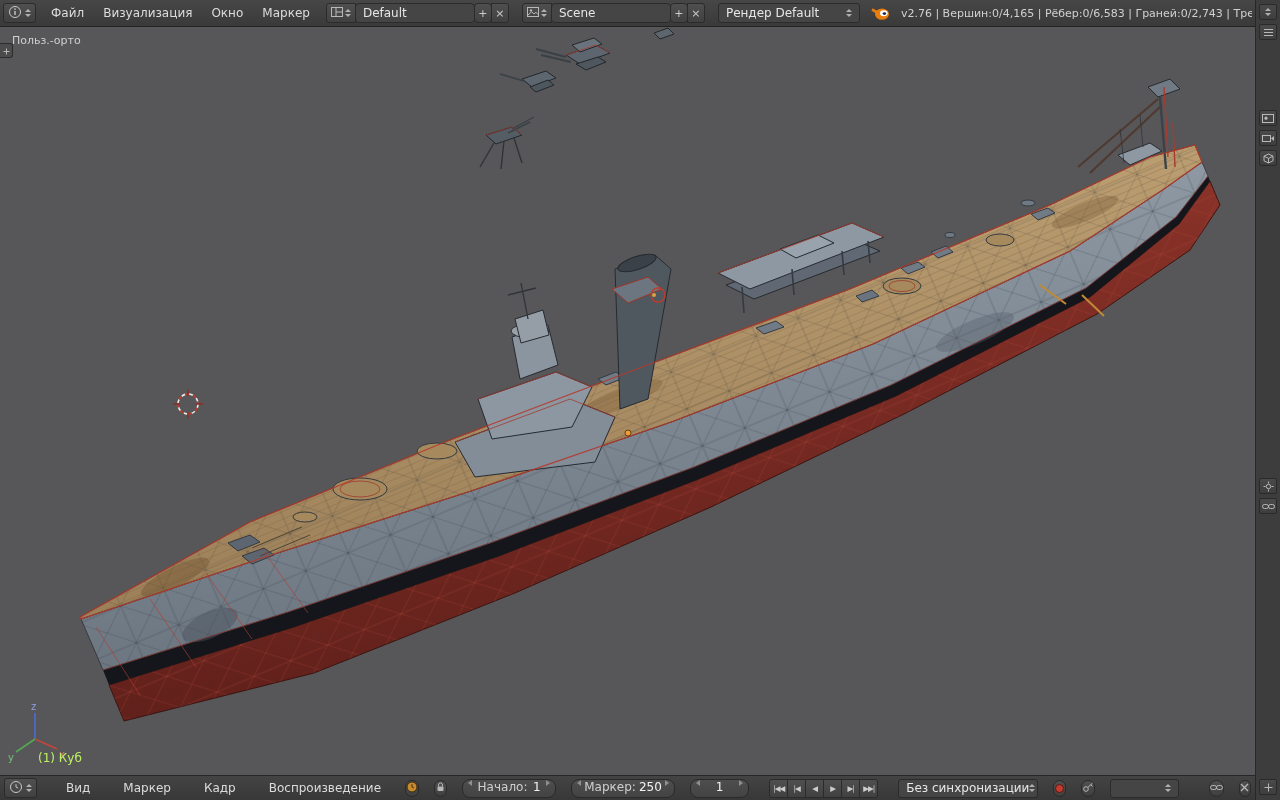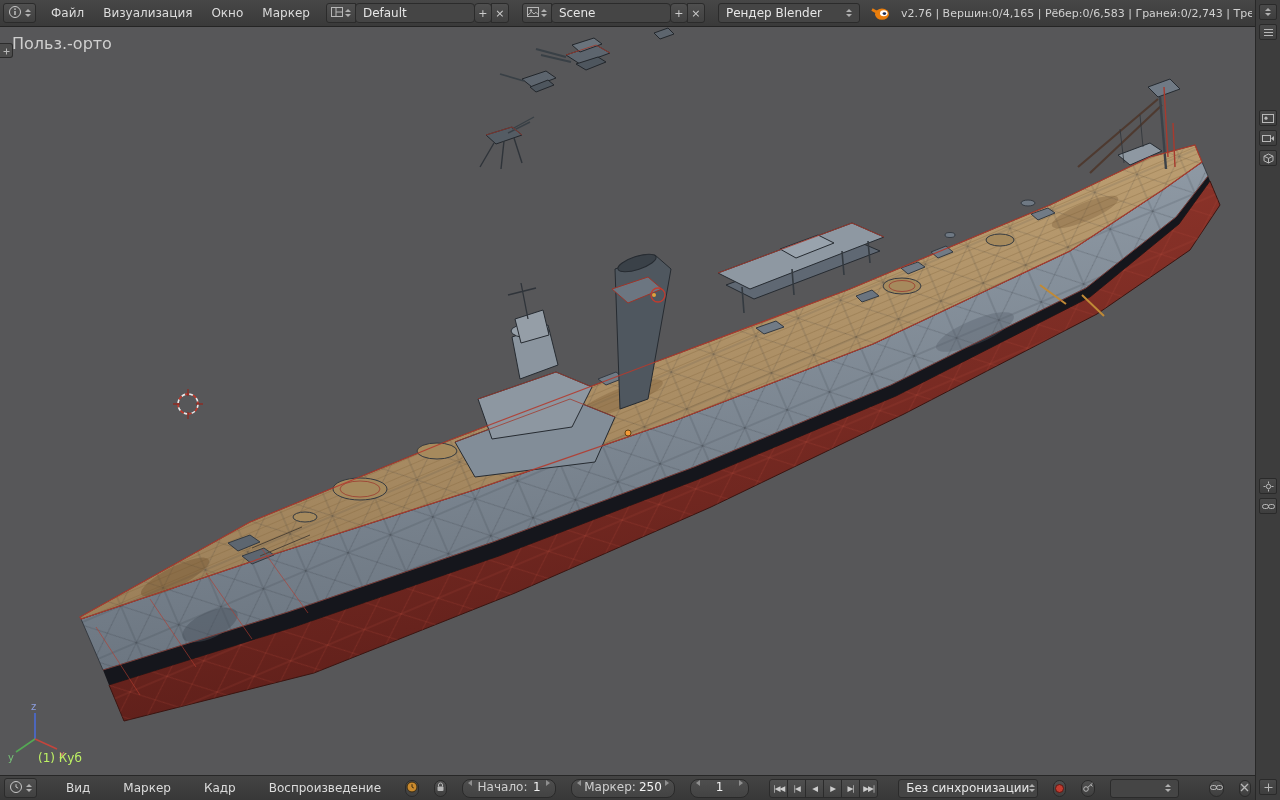--- a/index.html
+++ b/index.html
@@ -24,21 +24,21 @@
   .iconbtn{width:30px;gap:2px}
   .fld{display:flex;align-items:center;background:#454545;border:1px solid #2b2b2b;height:20px;padding:0 7px;color:#e6e6e6;cursor:pointer}
   .namefld{width:120px}
   .engine{width:142px;border-radius:3px;justify-content:space-between;margin:0 6px}
   .logo{display:flex;align-items:center;margin:0 3px}
   .stats{flex:1;overflow:hidden;font-size:11px;color:#d0d0d0;padding-left:7px}
 
   
   .viewport{grid-area:2/1/3/2;position:relative;background:#575759;overflow:hidden;cursor:crosshair}
   .scene{position:absolute;inset:0;width:100%;height:100%}
-  .vlabel{position:absolute;top:7px;left:12px;font-size:16px;color:#cfcfcf}
+  .vlabel{position:absolute;top:7px;left:12px;font-size:11px;color:#cfcfcf}
   .olabel{position:absolute;left:38px;bottom:10px;font-size:12px;color:#bef264}
   .gizmo{position:absolute;left:2px;bottom:4px}
   .tabL{position:absolute;left:0;top:16px;width:13px;height:15px;background:#4c4c4c;border:1px solid #2c2c2c;border-left:none;border-radius:0 3px 3px 0;display:flex;align-items:center;justify-content:center;cursor:pointer}
 
   
   .timebar{grid-area:3/1/4/2;background:linear-gradient(#444444,#383838);border-top:1px solid #272727;display:flex;align-items:center;padding:0 4px;gap:15px;white-space:nowrap}
   .numfld{display:flex;align-items:flex-start;justify-content:space-between;background:linear-gradient(#4e4e4e,#434343);border:1px solid #2a2a2a;border-radius:8px;height:19px;padding:0 5px;gap:3px;cursor:ew-resize}
   .numfld .lab{color:#cfcfcf}
   .numfld .val{color:#f2f2f2}
   .numfld.startf,.numfld.endf{width:130px}
@@ -117,21 +117,21 @@
             <i class="u"></i>
             <i class="d"></i>
           </span>
       </div>
       <div class="fld namefld">Scene</div>
       <div class="btn sq">+</div>
       <div class="btn sq">×</div>
     </div>
 
     <div class="fld engine">
-      <span>Рендер Blender</span>
+      <span>Рендер Default</span>
       <span class="ud">
           <i class="u"></i>
           <i class="d"></i>
         </span>
     </div>
 
     <span class="logo">
       <svg width="20" height="16">
           <path d="M2,4.5 L9,8.5" stroke="#e87d0d" stroke-width="2.6"></path>
           <ellipse cx="12" cy="9.2" rx="7" ry="5.6" fill="#e87d0d"></ellipse>

